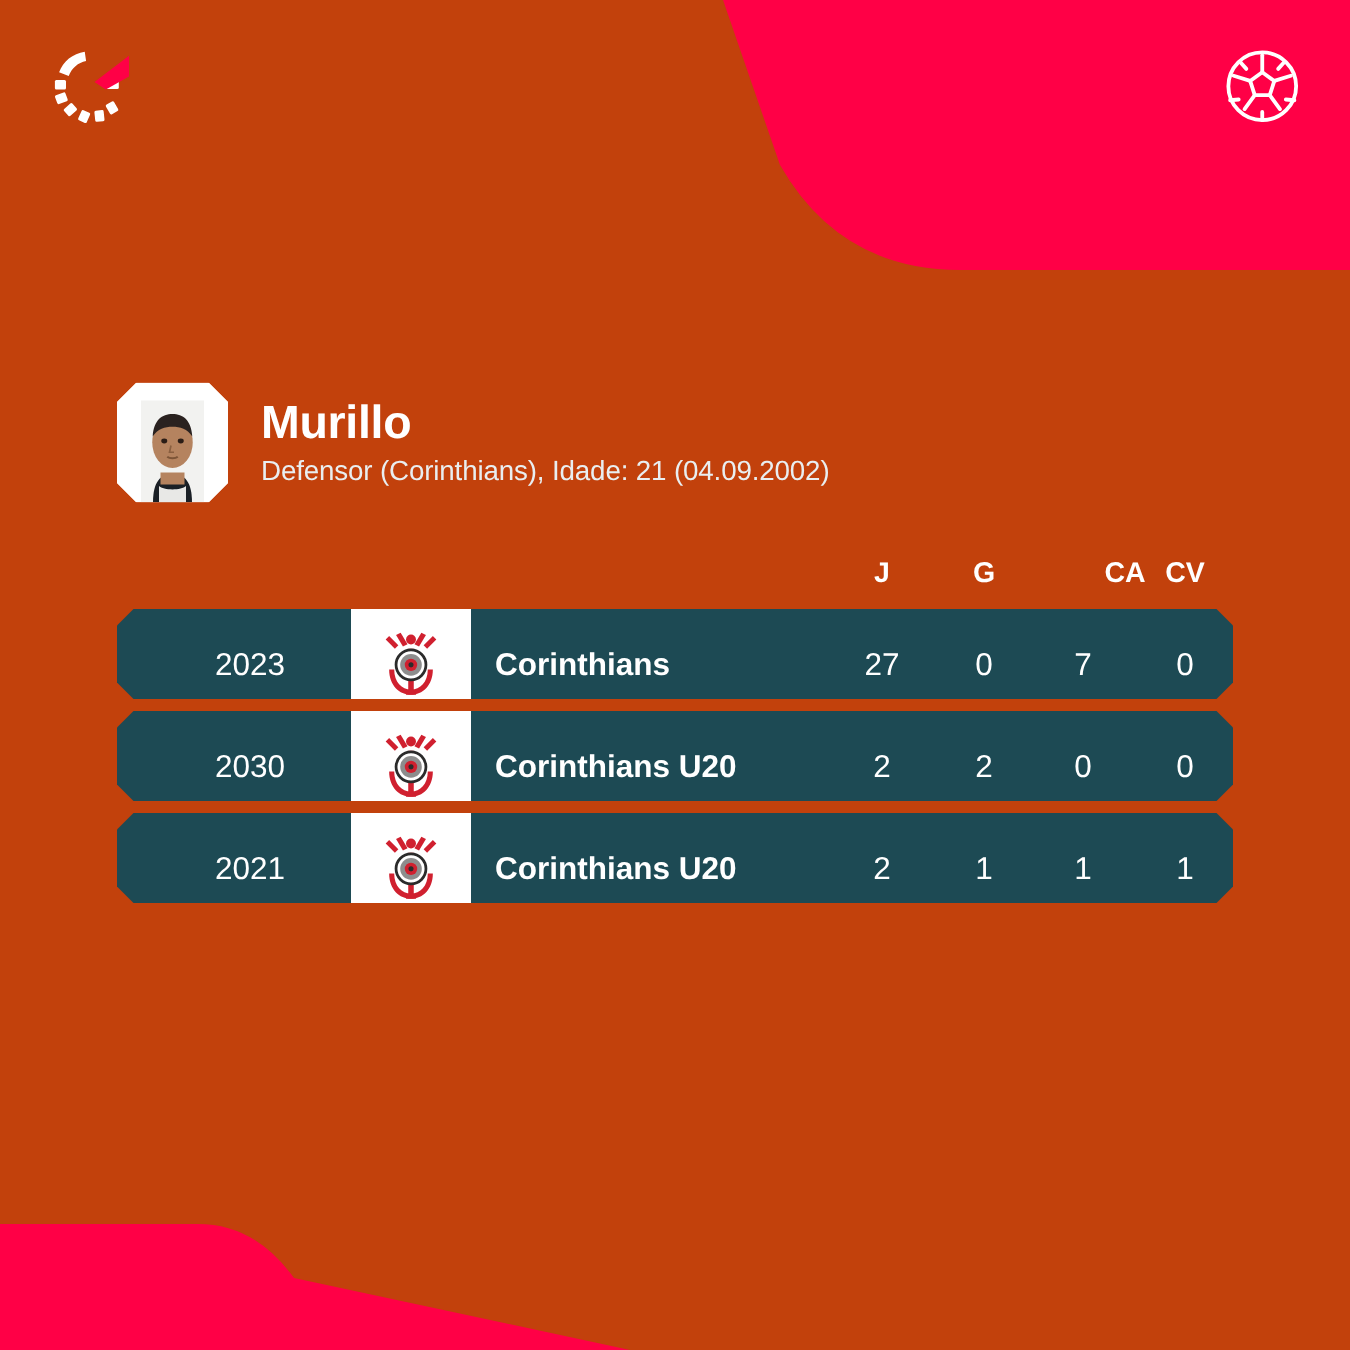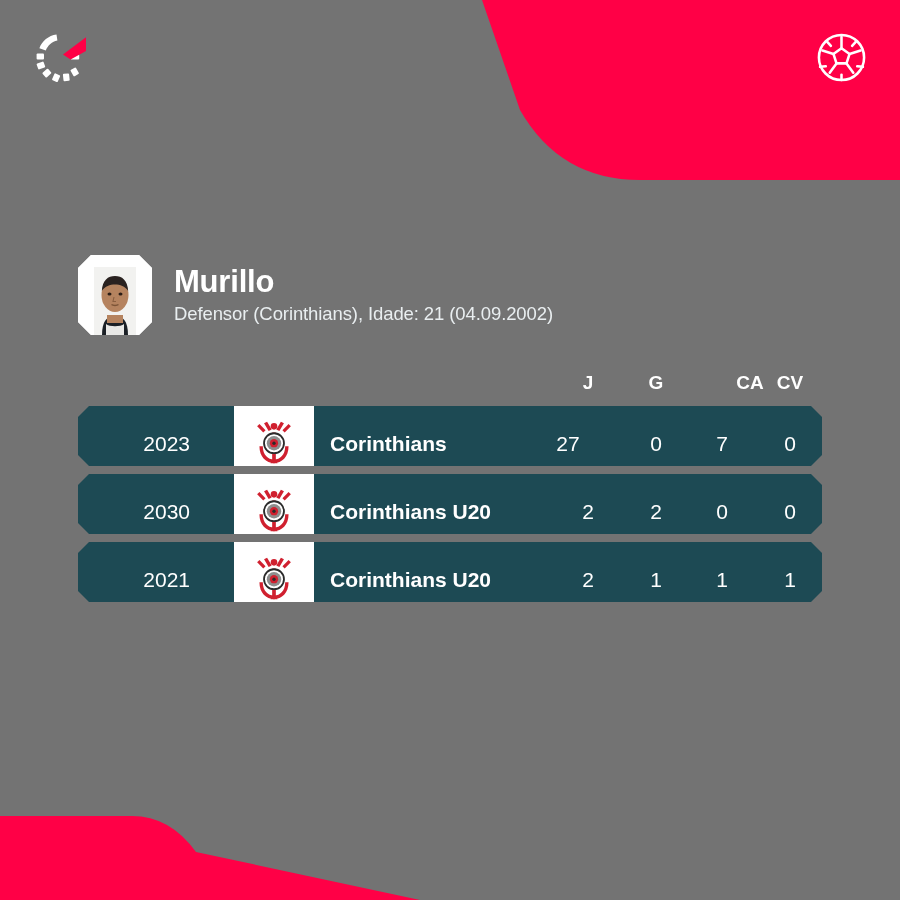--- a/index.html
+++ b/index.html
@@ -11,21 +11,21 @@
     width: 900px;
     height: 900px;
     overflow: hidden;
     font-family: "Liberation Sans", sans-serif;
     -webkit-font-smoothing: antialiased;
   }
   .stage {
     position: relative;
     width: 900px;
     height: 900px;
-    background: #737373;
+    background: #c2410c;
     overflow: hidden;
   }
 
   
   .deco-layer {
     position: absolute;
     inset: 0;
     width: 900px;
     height: 900px;
     pointer-events: none;
@@ -255,21 +255,21 @@
             <path d="M11,34 C11,48 20,56 30,56 C40,56 49,48 49,34 L44.6,34 C44.6,45 38,51.4 30,51.4 C22,51.4 15.4,45 15.4,34 Z" fill="#d0202f"></path>
             <path d="M30,49 L25.4,56 L34.6,56 Z" fill="#d0202f"></path>
             <circle cx="30" cy="30" r="13" fill="#ffffff" stroke="#2b2b2b" stroke-width="2.4"></circle>
             <circle cx="30" cy="30" r="9.4" fill="#8d8d8d"></circle>
             <circle cx="30" cy="30" r="5.4" fill="#d0202f"></circle>
             <circle cx="30" cy="30" r="2.2" fill="#2b2b2b"></circle>
           </g>
         </svg>
       </div>
       <div class="cell-club">Corinthians</div>
-      <div class="cell-num" style="left:490px">27</div>
+      <div class="cell-num" style="left:510px">27</div>
       <div class="cell-num" style="left:578px">0</div>
       <div class="cell-num" style="left:644px">7</div>
       <div class="cell-num" style="left:712px">0</div>
     </div>
 
     <div class="row">
       <div class="cell-season">2030</div>
       <div class="crest-tile">
         <svg viewBox="0 0 60 62" width="46" height="48">
           <g>

